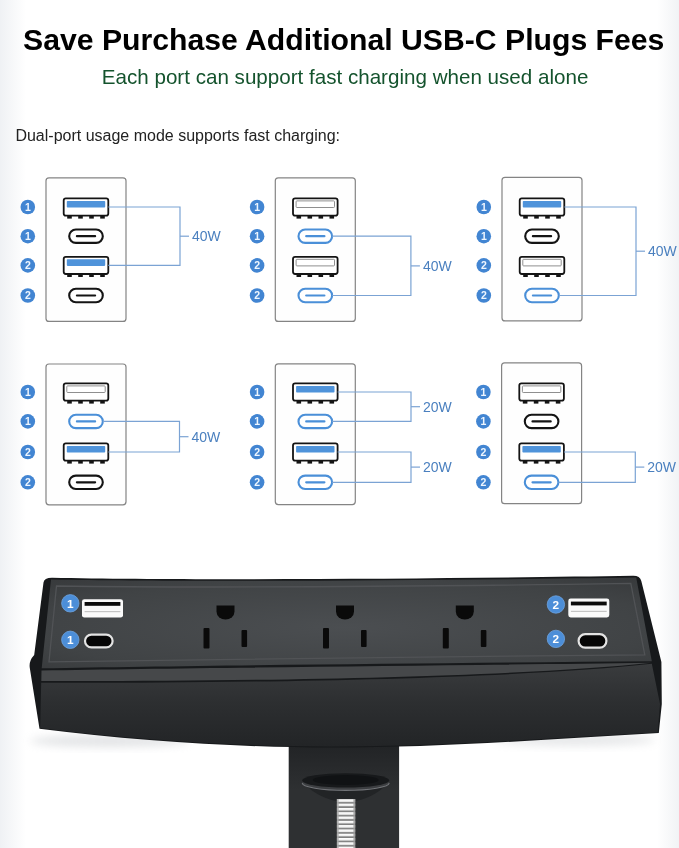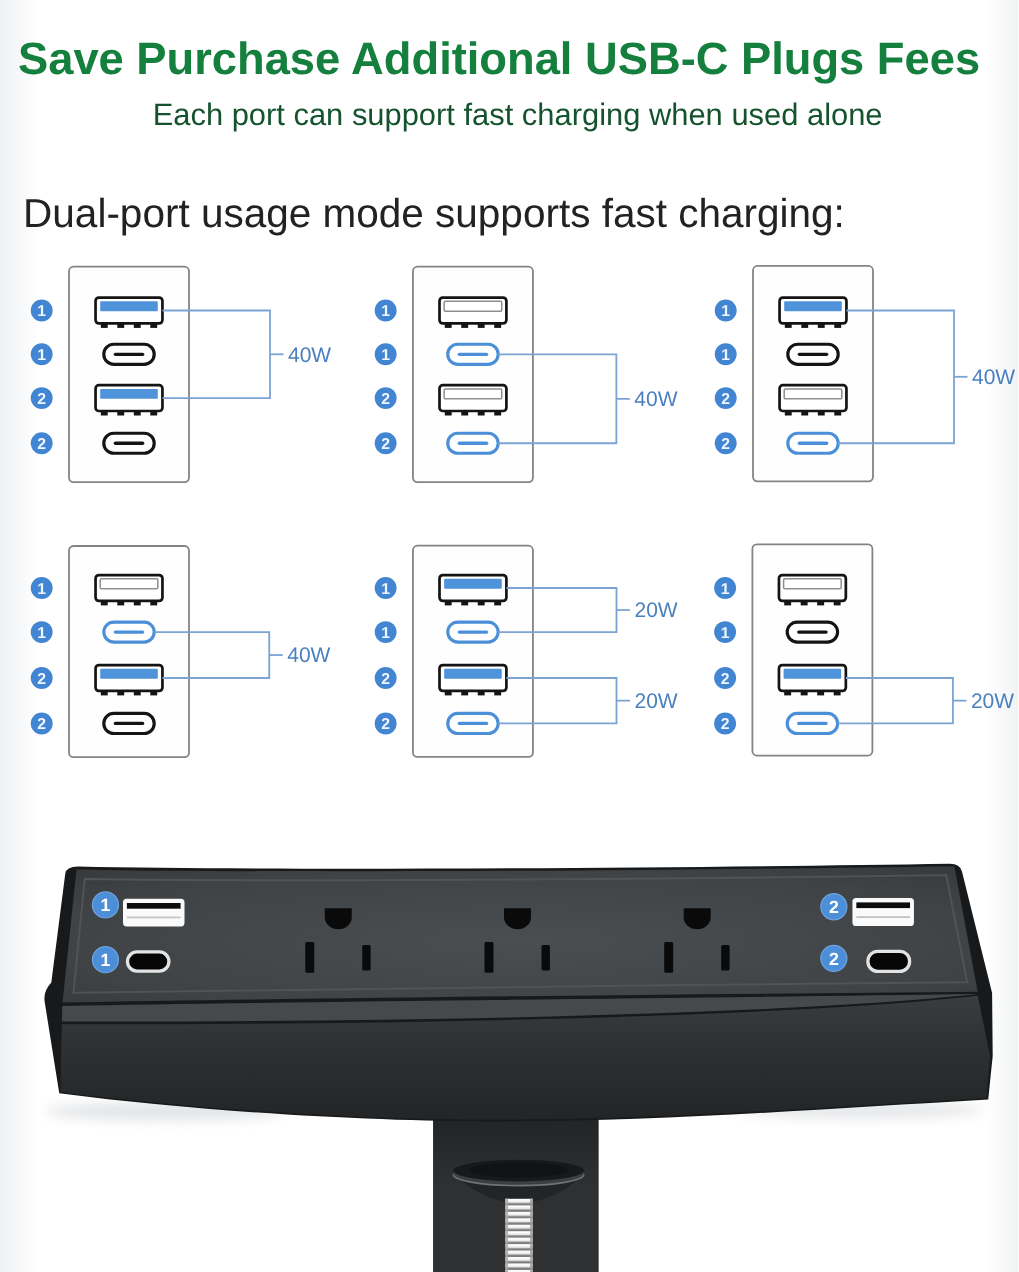--- a/index.html
+++ b/index.html
@@ -1,23 +1,23 @@
 <!DOCTYPE html>
 <html><head><meta charset="utf-8"><style>
 html,body{margin:0;padding:0;background:#ffffff;}
 #page{position:relative;width:679px;height:848px;overflow:hidden;
   font-family:"Liberation Sans",sans-serif;}
 .edgeL{position:absolute;left:0;top:0;width:26px;height:848px;
   background:linear-gradient(to right,#eff1f4,#ffffff);}
 .edgeR{position:absolute;right:0;top:0;width:22px;height:848px;
   background:linear-gradient(to left,#f1f3f5,#ffffff);}
-.title{position:absolute;left:12px;top:23px;font-weight:bold;
-  font-size:30.2px;color:#15803d;white-space:nowrap;letter-spacing:0px;}
+.title{position:absolute;left:23px;top:23px;font-weight:bold;
+  font-size:30.2px;color:#000000;white-space:nowrap;letter-spacing:0px;}
 .sub{position:absolute;left:101.8px;top:65px;font-size:20.6px;color:#14532d;white-space:nowrap;}
-.dual{position:absolute;left:15.4px;top:126.5px;font-size:27px;color:#222;white-space:nowrap;}
+.dual{position:absolute;left:15.4px;top:126.5px;font-size:16px;color:#222;white-space:nowrap;}
 </style></head>
 <body>
 <div id="page">
 <div class="edgeL"></div>
     <div class="edgeR"></div>
 <div class="title">Save Purchase Additional USB-C Plugs Fees</div>
 <div class="sub">Each port can support fast charging when used alone</div>
 <div class="dual">Dual-port usage mode supports fast charging:</div>
 <svg width="679" height="848" viewBox="0 0 679 848" style="position:absolute;left:0;top:0;">
 <rect x="46.0" y="177.8" width="80" height="143.6" rx="3" fill="#fefefe" stroke="#848484" stroke-width="1.2"></rect>

